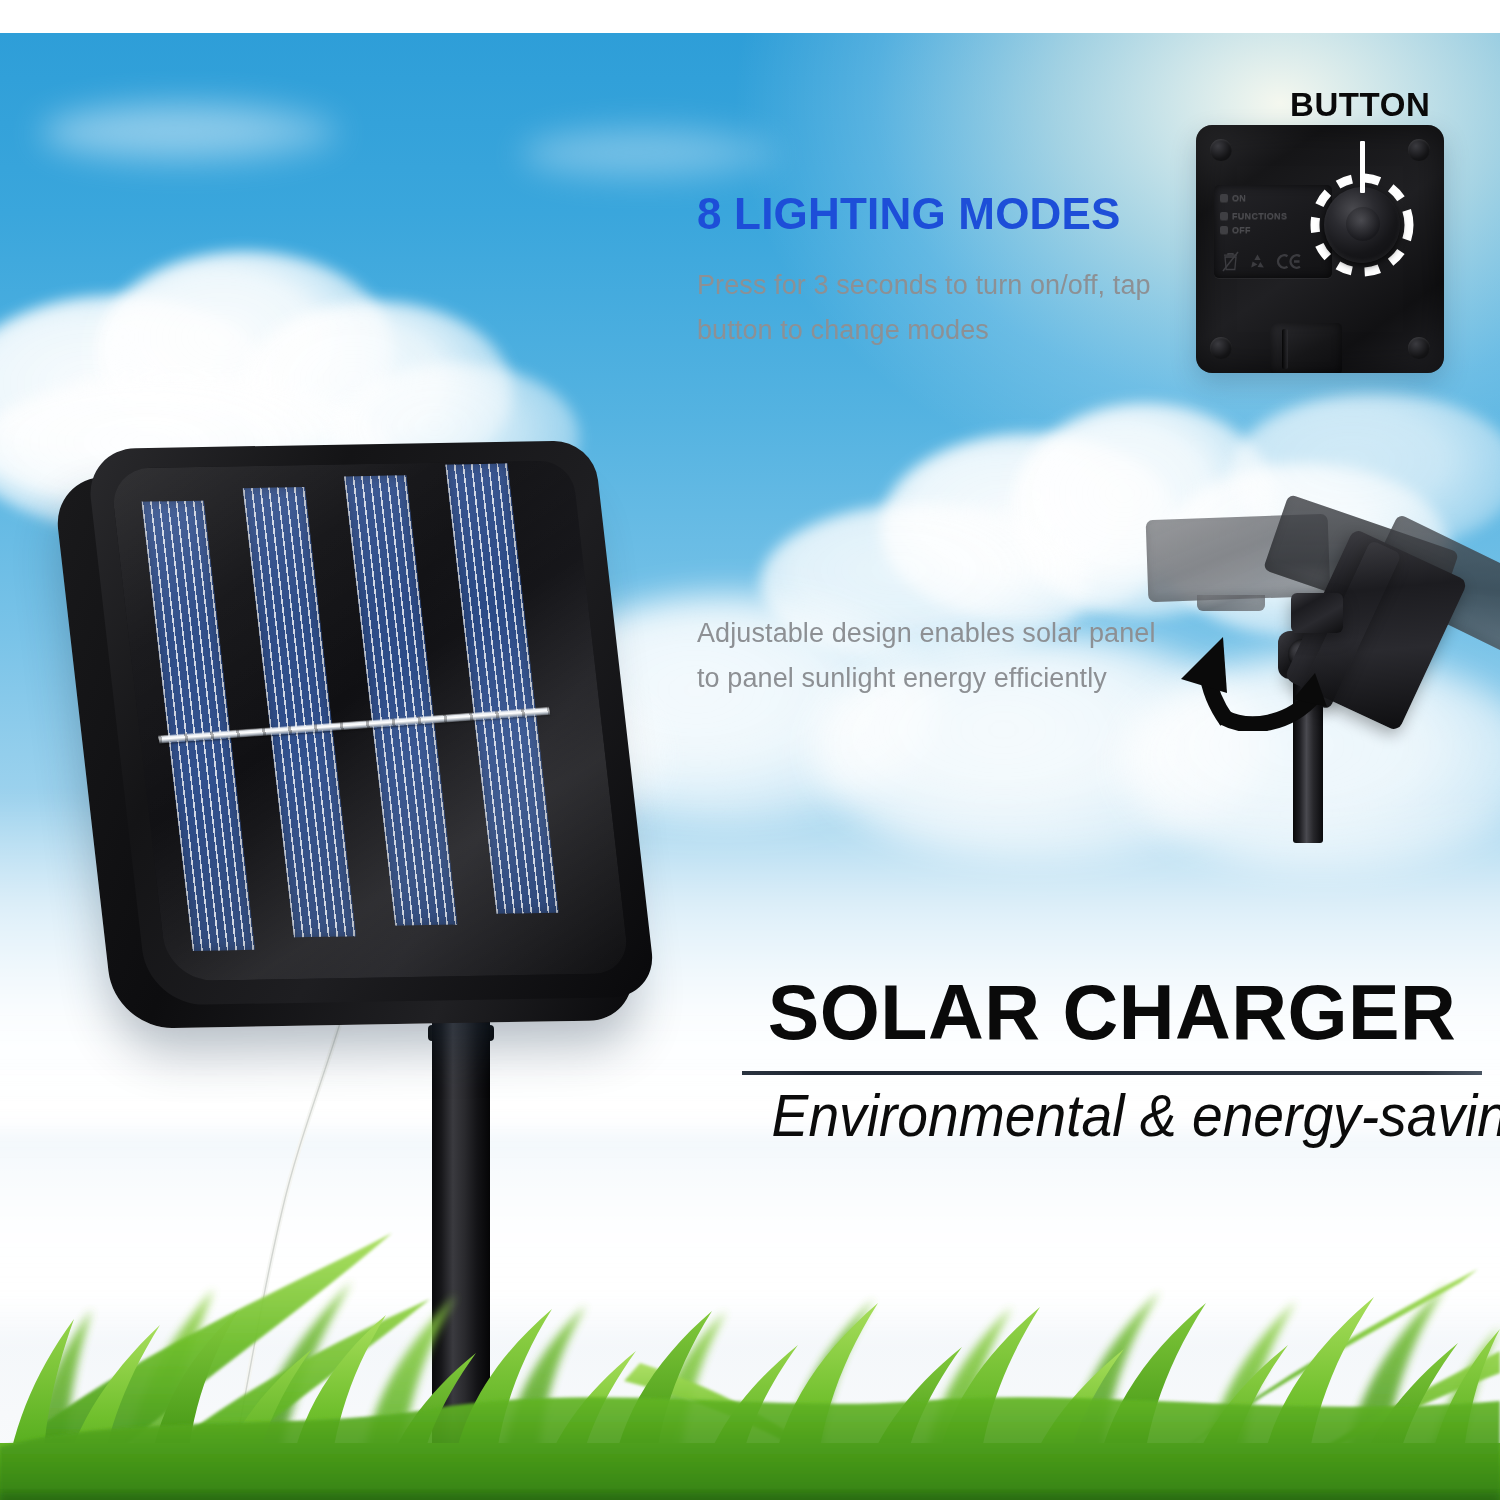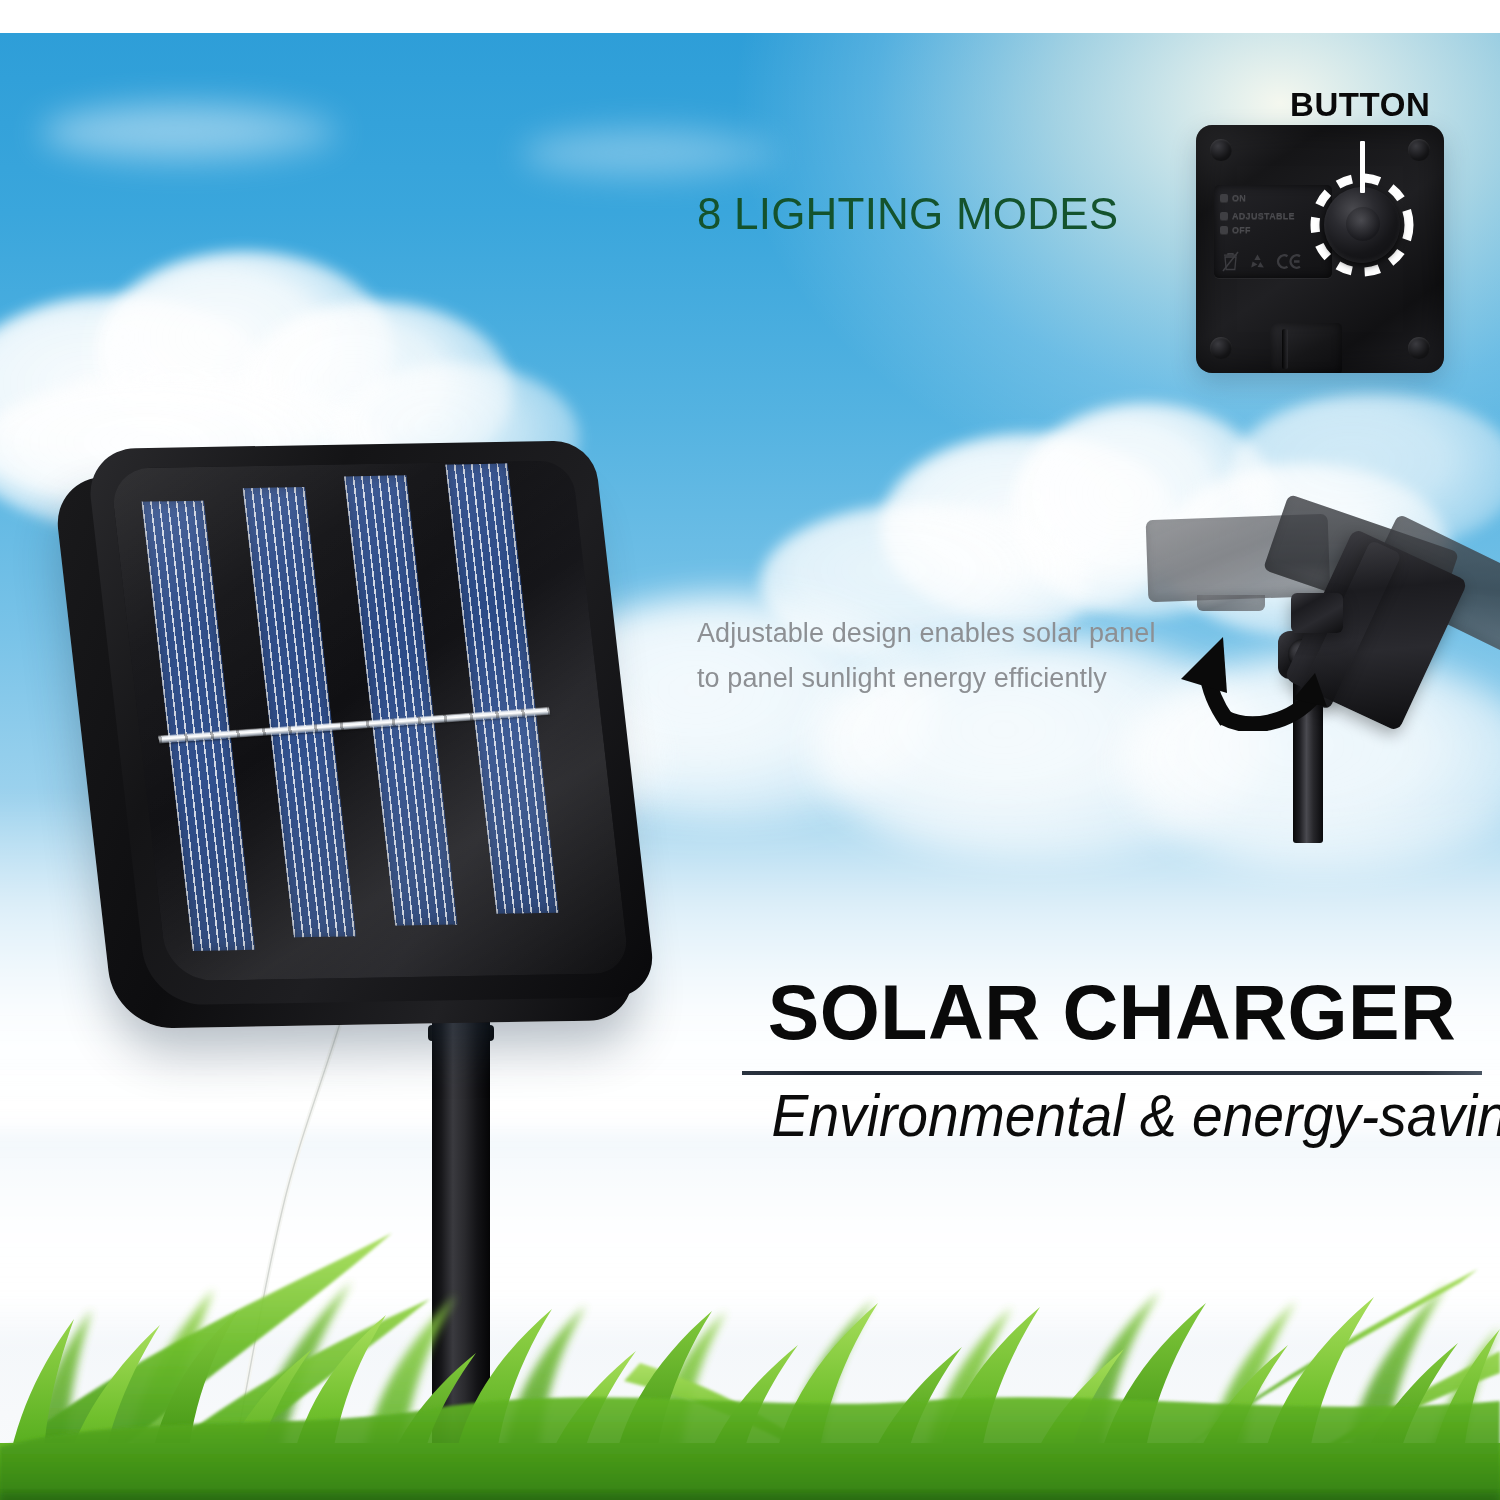--- a/index.html
+++ b/index.html
@@ -265,21 +265,21 @@
   .adj-joint::after {
     content:""; position:absolute; left:10px; top:8px; width:30px; height:30px;
     border-radius:50%;
     background: radial-gradient(circle at 38% 34%, #56565d 0%, #232327 55%, #0e0e10 100%);
     box-shadow: inset 0 0 5px rgba(0,0,0,0.8);
   }
 
   
   .feature { position: absolute; }
   .feature h2 {
-    font-size: 44px; font-weight: 400; color: #14532d;
+    font-size: 44px; font-weight: 700; color: #1d4ed8;
     letter-spacing: 0.2px; line-height: 1.05;
     margin: 0 0 26px 0;
     white-space: nowrap;
   }
   .feature p {
     font-size: 27px; font-weight: 400; color: #8d9094;
     line-height: 45px; letter-spacing: 0.1px;
     margin: 0; max-width: 480px;
   }
 
@@ -373,21 +373,21 @@
     <div class="btn-screw" style="left:14px;  bottom:14px;"></div>
     <div class="btn-screw" style="right:14px; bottom:14px;"></div>
 
     <div class="btn-label-plate">
       <div class="emboss-row" style="top:8px;">
         <span class="emboss-dot"></span>
         <span>ON</span>
       </div>
       <div class="emboss-row" style="top:26px;">
         <span class="emboss-dot"></span>
-        <span>ADJUSTABLE</span>
+        <span>FUNCTIONS</span>
       </div>
       <div class="emboss-row" style="top:40px;">
         <span class="emboss-dot"></span>
         <span>OFF</span>
       </div>
 
       <div class="cert-row">
         <svg width="17" height="21" viewBox="0 0 17 21">
           <path d="M3 6 h11 l-1.2 12.5 h-8.6 Z M2 4.2 h13 M6 4.2 v-1.6 h5 v1.6" fill="none" stroke="#5a5a5f" stroke-width="1.3"></path>
           <path d="M1 20 L16 1" stroke="#5a5a5f" stroke-width="1.5"></path>
@@ -408,20 +408,21 @@
       <circle cx="56" cy="56" r="47" fill="none" stroke="#ffffff" stroke-width="9" stroke-dasharray="15 13" stroke-linecap="butt"></circle>
     </svg>
 
     <div class="btn-knob"></div>
     <div class="btn-pointer"></div>
     <div class="btn-foot"></div>
   </div>
 
   <div class="feature" style="left:697px; top:158px;">
     <h2>8 LIGHTING MODES</h2>
+    <p>Press for 3 seconds to turn on/off, tap button to change modes</p>
   </div>
 
   <div class="adj-block">
 
     <div class="ghost-panel" style="left:2px; top:4px; width:182px; height:82px; transform:rotate(-2deg); border-radius:7px; opacity:.88;"></div>
     <div class="ghost-panel" style="left:52px; top:82px; width:68px; height:16px; border-radius:0 0 6px 6px; opacity:.85;"></div>
 
     <div class="ghost-panel dark" style="left:126px; top:8px; width:180px; height:80px; transform:rotate(19deg); border-radius:7px; opacity:.9;"></div>
     <div class="ghost-panel dark" style="left:228px; top:34px; width:170px; height:78px; transform:rotate(26deg); border-radius:7px; opacity:.82;"></div>
 

